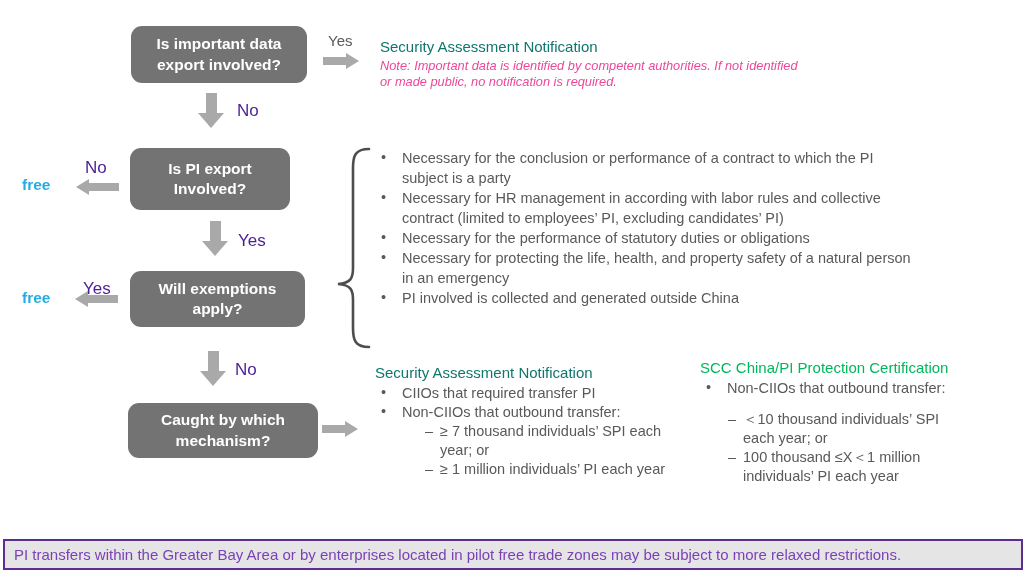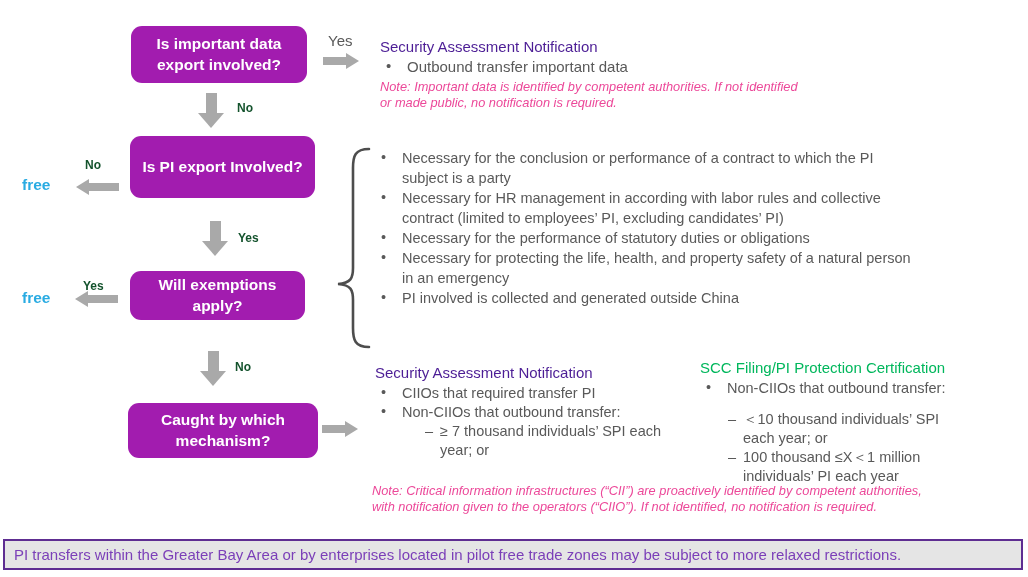--- a/index.html
+++ b/index.html
@@ -2,44 +2,44 @@
 <html><head>
 <meta charset="utf-8">
 <style>
   * { margin:0; padding:0; box-sizing:border-box; }
   html,body { background:#ffffff; }
   body { font-family:"Liberation Sans", sans-serif; }
   .canvas { position:relative; width:1028px; height:577px; background:#fff; overflow:hidden; }
 
   
   .tbox {
-    position:absolute; background:#a21caf; color:#fff; font-weight:bold;
+    position:absolute; background:#737373; color:#fff; font-weight:bold;
     font-size:15.5px; line-height:1.32; border-radius:11px;
     display:flex; align-items:center; justify-content:center; text-align:center;
     padding:6px 12px;
   }
 
   
   .arrow-down { position:absolute; display:flex; flex-direction:column; align-items:center; }
   .arrow-down .shaft { width:11px; height:20px; background:#A9A9A9; }
   .arrow-down .head  { width:0; height:0; border-left:13px solid transparent; border-right:13px solid transparent; border-top:15px solid #A9A9A9; }
   .arrow-left { position:absolute; display:flex; align-items:center; }
   .arrow-left .head  { width:0; height:0; border-top:8px solid transparent; border-bottom:8px solid transparent; border-right:13px solid #A9A9A9; }
   .arrow-left .shaft { width:30px; height:8px; background:#A9A9A9; }
   .arrow-right { position:absolute; display:flex; align-items:center; }
   .arrow-right .shaft { width:23px; height:8px; background:#A9A9A9; }
   .arrow-right .head  { width:0; height:0; border-top:8px solid transparent; border-bottom:8px solid transparent; border-left:13px solid #A9A9A9; }
 
   
-  .elabel { position:absolute; font-size:12px; font-weight:bold; color:#14532d; }
+  .elabel { position:absolute; font-size:17px; font-weight:normal; color:#4c1d95; }
   .elabel-gray { position:absolute; font-size:15px; color:#595959; }
   .free { position:absolute; font-size:15.5px; font-weight:bold; color:#29ABE2; }
 
   
-  .h-orange { color:#4c1d95; font-size:15px; margin-bottom:2px; }
+  .h-orange { color:#0f766e; font-size:15px; margin-bottom:2px; }
   .h-green  { color:#00B75C; font-size:15px; margin-bottom:2px; }
   .body-txt { color:#595959; font-size:14.5px; }
   .blt { position:relative; padding-left:27px; white-space:pre-line; }
   .blt::before { content:"\2022"; position:absolute; left:6px; top:-1px; }
   .sub { position:relative; margin-left:50px; padding-left:15px; white-space:pre-line; }
   .sub::before { content:"\2013"; position:absolute; left:0; }
   .note { color:#ec4899; font-style:italic; font-size:12.8px; line-height:1.22; white-space:pre-line; }
 
   .exem { line-height:20px; }
   .col { line-height:19px; }
@@ -53,23 +53,23 @@
     padding-left:9px; color:#7B3FB8; font-size:15px; white-space:nowrap;
   }
 </style>
 </head>
 <body>
 
 <div class="canvas">
 
   <div class="tbox" style="left:131px; top:26px; width:176px; height:57px;">Is important data export involved?</div>
 
-  <div class="tbox" style="left:130px; top:136px; width:185px; height:62px;">Is PI export Involved?</div>
+  <div class="tbox" style="left:130px; top:148px; width:160px; height:62px;">Is PI export Involved?</div>
 
-  <div class="tbox" style="left:130px; top:271px; width:175px; height:49px;">Will exemptions apply?</div>
+  <div class="tbox" style="left:130px; top:271px; width:175px; height:56px;">Will exemptions apply?</div>
 
   <div class="tbox" style="left:128px; top:403px; width:190px; height:55px;">Caught by which mechanism?</div>
 
   <span class="elabel-gray" style="left:328px; top:32px;">Yes</span>
   <div class="arrow-right" style="left:323px; top:53px;">
     <div class="shaft"></div>
       <div class="head"></div>
   </div>
 
   <div class="arrow-down" style="left:198px; top:93px;">
@@ -104,21 +104,20 @@
   </div>
   <span class="elabel" style="left:235px; top:360px;">No</span>
 
   <div class="arrow-right" style="left:322px; top:421px;">
     <div class="shaft"></div>
       <div class="head"></div>
   </div>
 
   <div style="position:absolute; left:380px; top:38px; width:600px;">
     <div class="h-orange">Security Assessment Notification</div>
-    <div class="blt body-txt" style="font-size:15px; line-height:19px;">Outbound transfer important data</div>
     <div class="note" style="margin-top:3px;">Note: Important data is identified by competent authorities. If not identified
 or made public, no notification is required.</div>
   </div>
 
   <svg class="brace-svg" style="left:326px; top:146px;" width="46" height="204" viewBox="0 0 46 204">
     <path d="M 43 3 C 29 3, 27 10, 27 22 L 27 122 C 27 132, 25 137, 12 138 C 25 139, 27 144, 27 154 L 27 182 C 27 194, 29 201, 43 201" fill="none" stroke="#4D4D4D" stroke-width="2.6" stroke-linecap="round"></path>
   </svg>
 
   <div class="exem body-txt" style="position:absolute; left:375px; top:148px; width:640px;">
     <div class="blt">Necessary for the conclusion or performance of a contract to which the PI
@@ -130,31 +129,30 @@
 in an emergency</div>
     <div class="blt">PI involved is collected and generated outside China</div>
   </div>
 
   <div class="col body-txt" style="position:absolute; left:375px; top:363px; width:315px;">
     <div class="h-orange">Security Assessment Notification</div>
     <div class="blt">CIIOs that required transfer PI</div>
     <div class="blt">Non-CIIOs that outbound transfer:</div>
     <div class="sub">≥ 7 thousand individuals’ SPI each
 year; or</div>
+    <div class="sub">≥ 1 million individuals’ PI each year</div>
   </div>
 
   <div class="col body-txt" style="position:absolute; left:700px; top:358px; width:325px;">
-    <div class="h-green">SCC Filing/PI Protection Certification</div>
+    <div class="h-green">SCC China/PI Protection Certification</div>
     <div class="blt">Non-CIIOs that outbound transfer:</div>
     <div class="sub" style="margin-left:28px;margin-top:12px;">＜10 thousand individuals’ SPI
 each year; or</div>
     <div class="sub" style="margin-left:28px;">100 thousand ≤X＜1 million
 individuals’ PI each year</div>
   </div>
 
-  <div class="note" style="position:absolute; left:372px; top:483px; width:640px; font-size:12.8px;">Note: Critical information infrastructures (“CII”) are proactively identified by competent authorities,
-with notification given to the operators (“CIIO”). If not identified, no notification is required.</div>
 
   <div class="banner">
     <span>PI transfers within the Greater Bay Area or by enterprises located in pilot free trade zones may be subject to more relaxed restrictions.</span>
   </div>
 
 </div>
 
 </body></html>

